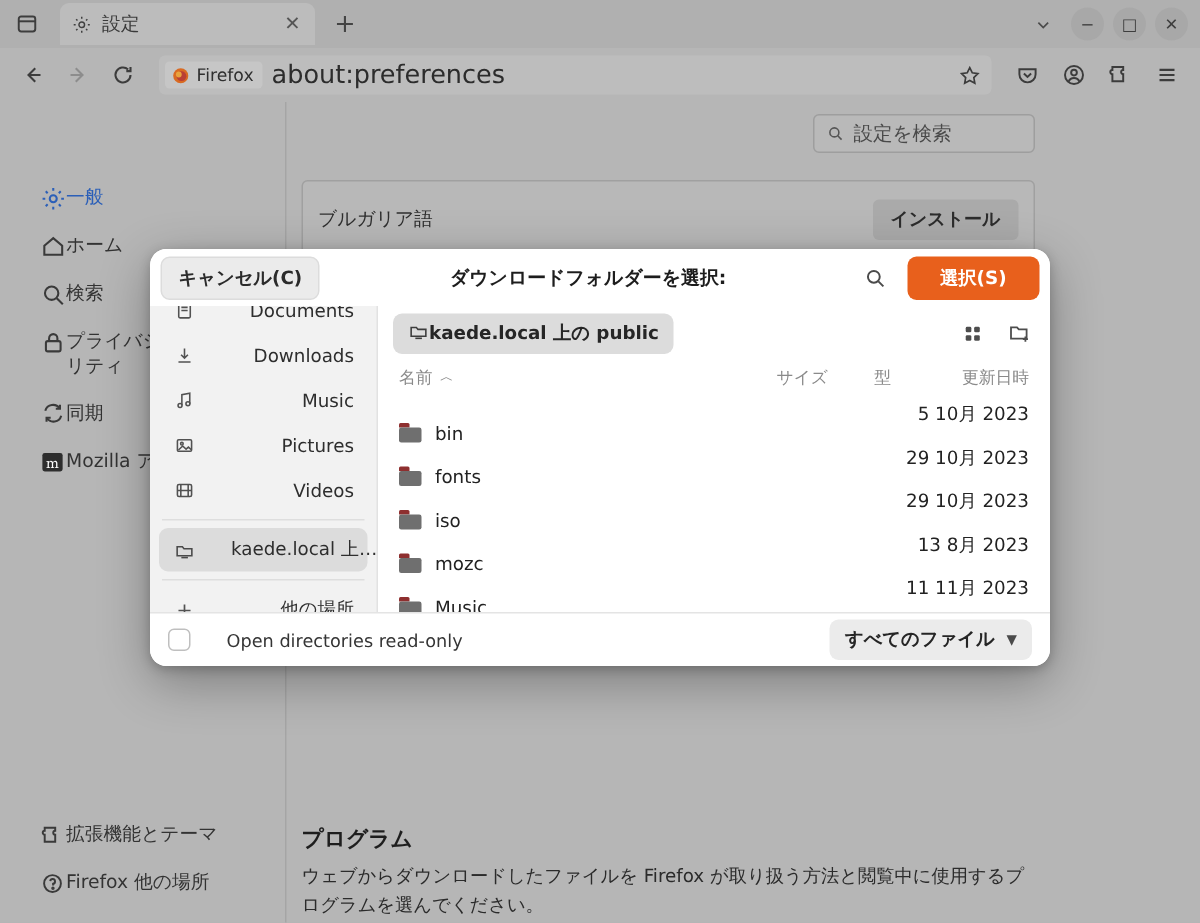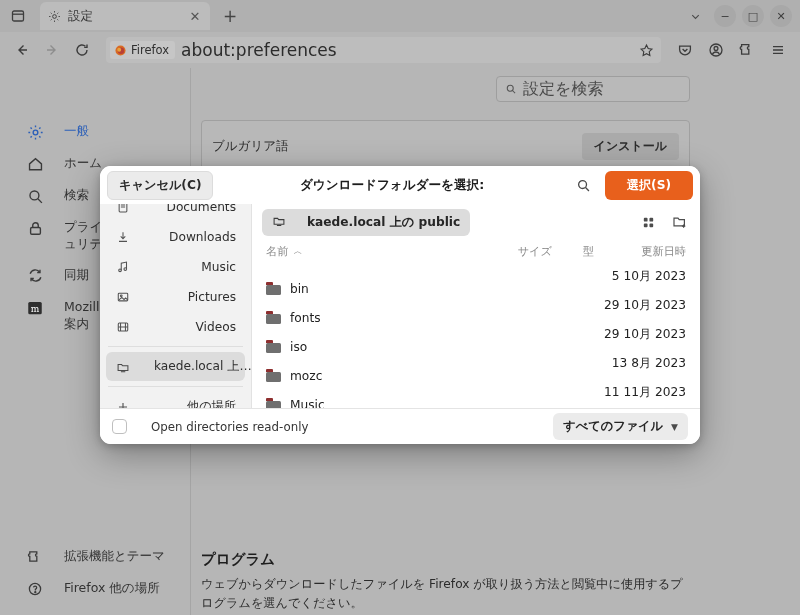--- a/index.html
+++ b/index.html
@@ -70,35 +70,35 @@
   }
   .ff-chip .label { font-size: 11.5px; color: #2f2f2f; }
   .url-text { font-size: 17px; color: #2c2c2c; }
   .urlbar .star { margin-left: auto; width: 22px; height: 22px; display:flex;align-items:center;justify-content:center; color:#3c3c3c; }
   .navbar-right { display: flex; align-items: center; gap: 3px; }
 
   
   .content { position: absolute; top: 68px; left: 0; right: 0; bottom: 0; background: #b6b6b6; display: flex; }
   .pref-sidebar { width: 190px; position: relative; padding-top: 48px; }
   .pref-item {
-    display: flex; align-items: flex-start; gap: 20px;
+    display: flex; align-items: flex-start; gap: 0;
     padding: 7px 10px 7px 26px; font-size: 12.5px; color: #333;
     line-height: 1.35;
   }
   .pref-item.active { color: #2b5fb8; }
   .pref-item .ic { flex: 0 0 18px; height: 18px; display: flex; align-items: center; justify-content: center; }
   .pref-bottom { position: absolute; bottom: 10px; left: 0; right: 0; }
   .pref-sep { width: 1px; background: #a5a5a5; }
 
   .pref-main { flex: 1; position: relative; padding: 0 40px 0 10px; }
   .pref-search {
-    position: absolute; top: 8px; right: 110px; width: 194px; height: 26px;
+    position: absolute; top: 8px; right: 110px; width: 148px; height: 26px;
     border: 1px solid #9e9e9e; border-radius: 4px; background: #b9b9b9;
     display: flex; align-items: center; gap: 6px; padding: 0 8px;
-    font-size: 16px; color: #4a4a4a;
+    font-size: 13px; color: #4a4a4a;
   }
   .lang-box {
     position: absolute; top: 52px; left: 10px; right: 110px;
     border: 1px solid #a0a0a0; border-radius: 4px; background: #b8b8b8;
     height: 130px; padding: 8px 10px;
   }
   .lang-row { display: flex; align-items: center; height: 34px; }
   .lang-name { font-size: 12.5px; color: #2e2e2e; }
   .lang-btn {
     margin-left: auto; background: #aaaaaa; border-radius: 4px;
@@ -142,21 +142,21 @@
     font-size: 12.2px; color: #2e2e2e; white-space: nowrap; justify-content: space-between;
   }
   .place .ic { flex: 0 0 16px; display: flex; align-items: center; justify-content: center; color: #525252; }
   .place.selected { background: #dcdcdc; }
   .place .eject { margin-left: auto; color: #555; font-size: 10px; }
   .places-sep { height: 1px; background: #dedede; margin: 5px 8px; }
 
   .filepane { flex: 1; display: flex; flex-direction: column; min-width: 0; background: #fff; }
   .pathbar { height: 36px; display: flex; align-items: center; padding: 0 10px; gap: 8px; }
   .path-chip {
-    display: flex; align-items: center; gap: 21px;
+    display: flex; align-items: center; gap: 0;
     background: #dcdcdc; border-radius: 6px; padding: 5px 10px;
     font-size: 12.2px; font-weight: bold; color: #262626; text-align: right;
   }
   .pathbar-right { margin-left: auto; display: flex; align-items: center; gap: 12px; }
   .pb-icon { width: 20px; height: 20px; display: flex; align-items: center; justify-content: center; color: #4d4d4d; }
 
   .cols { display: flex; height: 22px; align-items: center; padding: 0 14px; font-size: 11.2px; color: #8a8a8a; }
   .col-name { flex: 1; display: flex; align-items: center; gap: 5px; }
   .col-size { width: 66px; text-align: right; }
   .col-type { width: 42px; text-align: right; }

